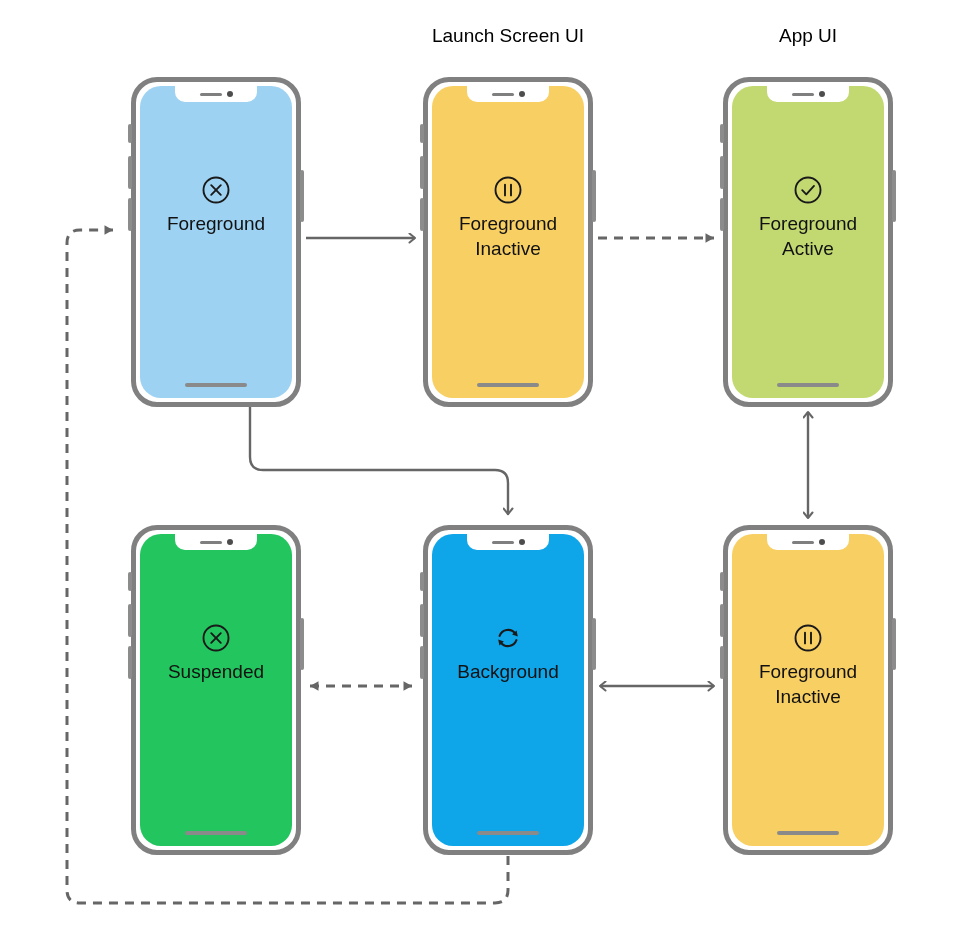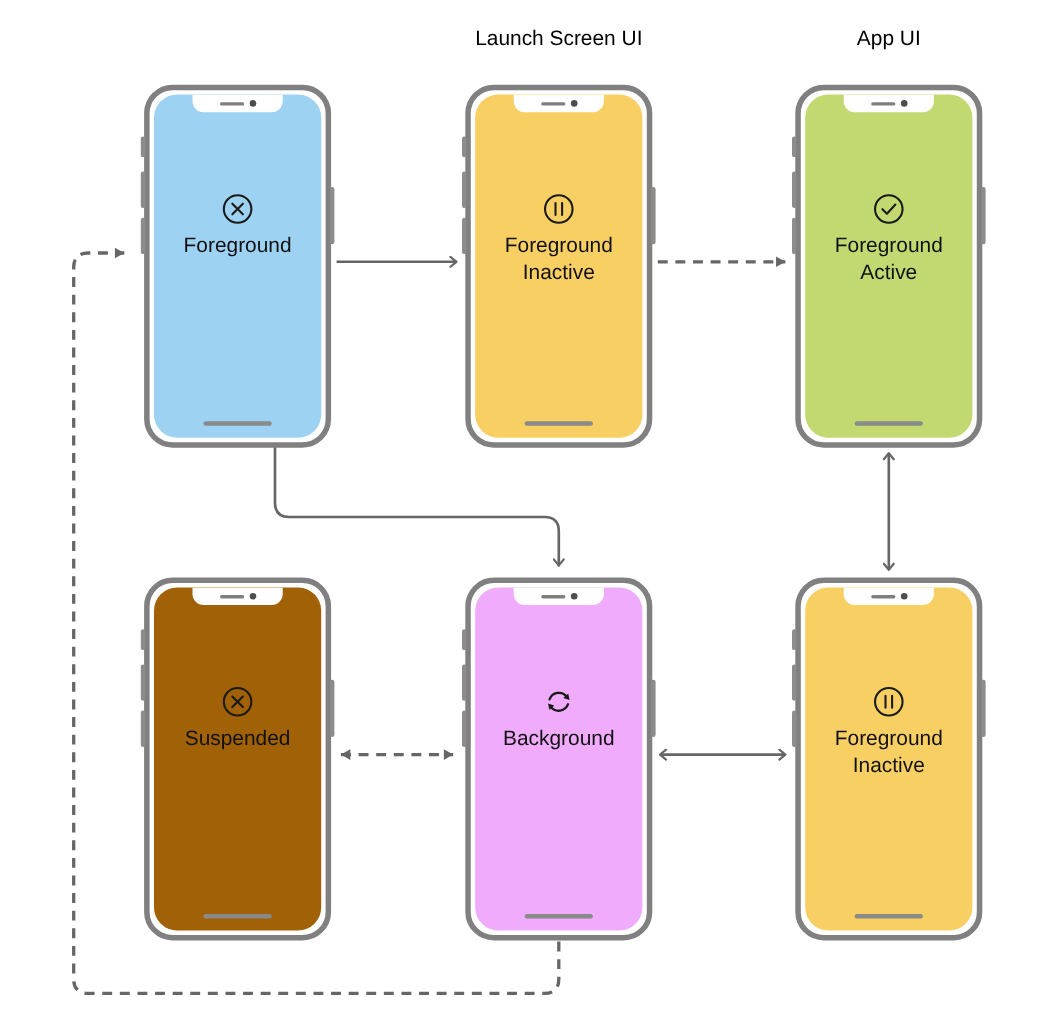--- a/index.html
+++ b/index.html
@@ -202,42 +202,42 @@
       </div>
       <div class="home-bar"></div>
     </div>
   </div>
 
   <div class="phone" style="left:131px;top:525px;">
     <div class="btn-side btn-mute"></div>
     <div class="btn-side btn-volup"></div>
     <div class="btn-side btn-voldn"></div>
     <div class="btn-side btn-power"></div>
-    <div class="screen" style="background:#a16207;">
+    <div class="screen" style="background:#22c55e;">
       <div class="notch">
         <span class="speaker"></span>
         <span class="camera"></span>
       </div>
       <div class="state-block">
         <svg class="state-icon" viewBox="0 0 32 32">
           <circle cx="16" cy="16" r="12.5" fill="none" stroke="#1a1a1a" stroke-width="1.9"></circle>
           <path d="M11.2 11.2 L20.8 20.8 M20.8 11.2 L11.2 20.8" stroke="#1a1a1a" stroke-width="1.9" stroke-linecap="round"></path>
         </svg>
         <div class="state-label">Suspended</div>
       </div>
       <div class="home-bar"></div>
     </div>
   </div>
 
   <div class="phone" style="left:423px;top:525px;">
     <div class="btn-side btn-mute"></div>
     <div class="btn-side btn-volup"></div>
     <div class="btn-side btn-voldn"></div>
     <div class="btn-side btn-power"></div>
-    <div class="screen" style="background:#f0abfc;">
+    <div class="screen" style="background:#0ea5e9;">
       <div class="notch">
         <span class="speaker"></span>
         <span class="camera"></span>
       </div>
       <div class="state-block">
         <svg class="state-icon" viewBox="0 0 32 32">
           <path d="M7.6 13.8 A9 9 0 0 1 23.2 11.4" fill="none" stroke="#1a1a1a" stroke-width="2.1" stroke-linecap="round"></path>
           <path d="M24.4 18.2 A9 9 0 0 1 8.8 20.6" fill="none" stroke="#1a1a1a" stroke-width="2.1" stroke-linecap="round"></path>
           <path d="M23.6 8.4 L26.6 13.6 L20.6 13.6 Z" fill="#1a1a1a" transform="rotate(18 23.6 11.5)"></path>
           <path d="M8.4 23.6 L5.4 18.4 L11.4 18.4 Z" fill="#1a1a1a" transform="rotate(18 8.4 20.5)"></path>

